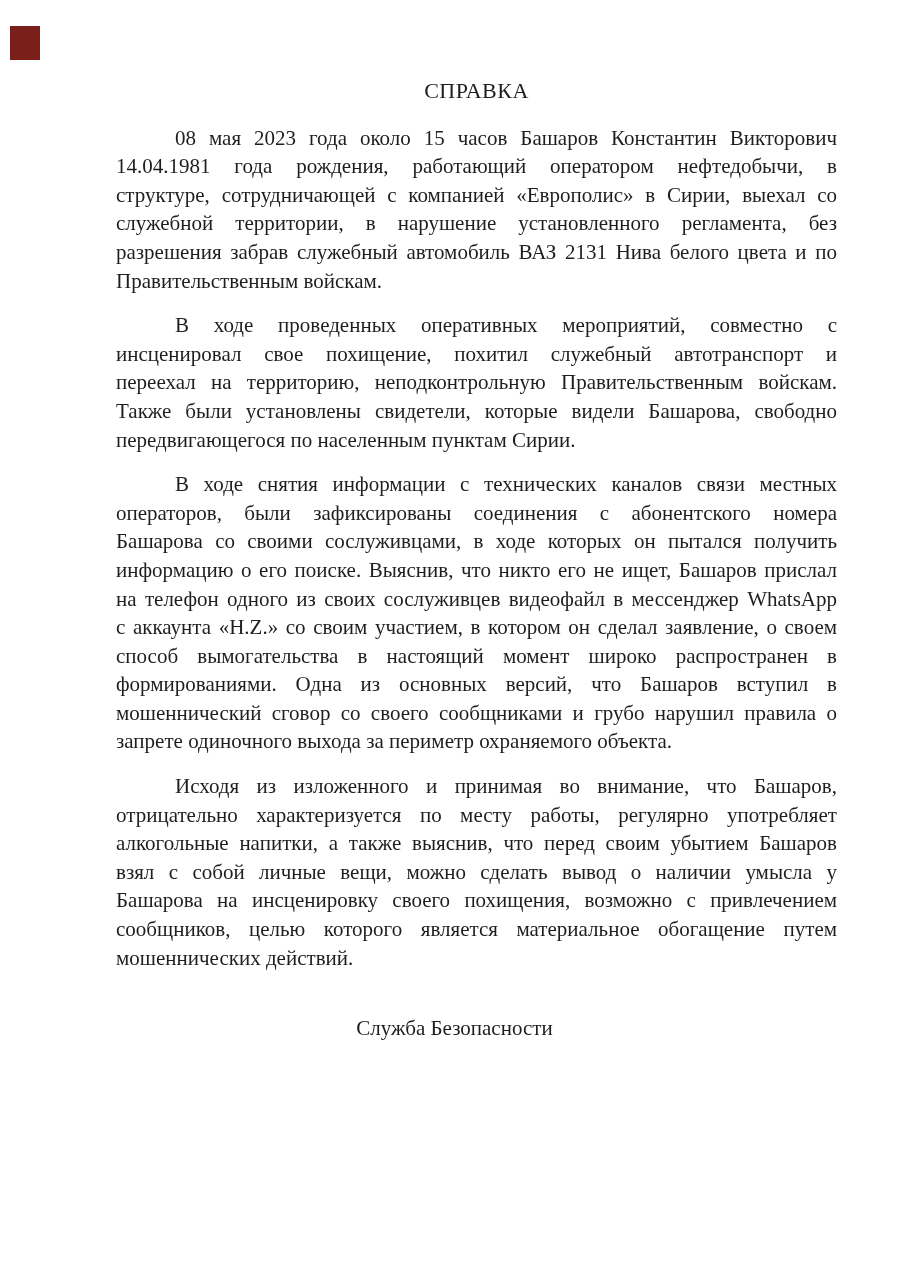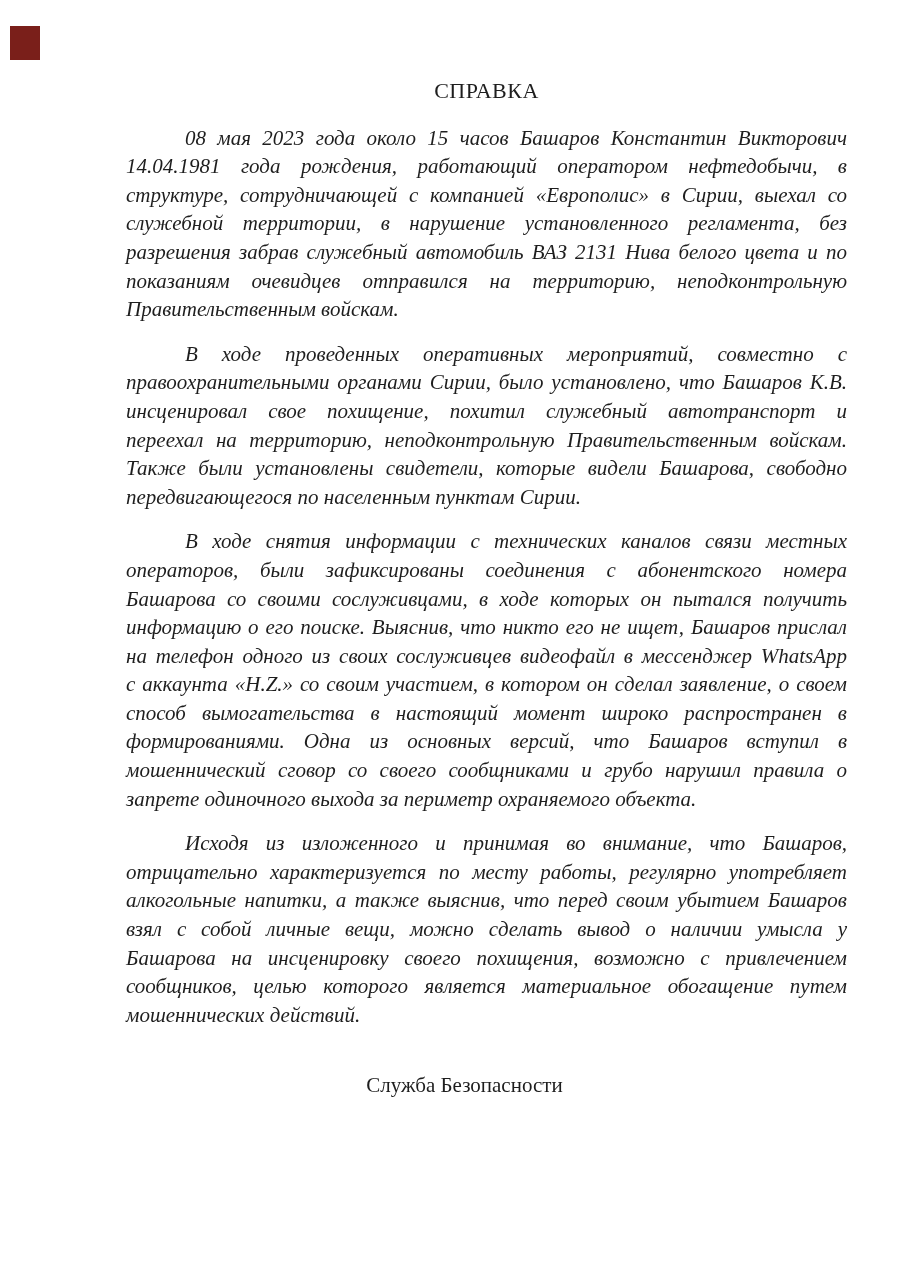--- a/index.html
+++ b/index.html
@@ -14,40 +14,39 @@
   }
   .corner-mark {
     position: absolute;
     left: 10px;
     top: 26px;
     width: 30px;
     height: 34px;
   }
   .doc {
     position: absolute;
-    left: 126px;
+    left: 116px;
     top: 0;
     width: 721px;
     padding-top: 77px;
     font-size: 21px;
   }
   .doc-title {
     text-align: center;
     font-size: 22px;
     line-height: 28.6px;
     margin: 0 0 18px 0;
     letter-spacing: 0.5px;
   }
   .para { margin: 0 0 16px 0; }
   .line {
     line-height: 28.6px;
     height: 28.6px;
     text-align: justify;
     text-align-last: justify;
-    font-style: italic;
     -moz-text-align-last: justify;
   }
   .line.first { text-indent: 59px; }
   .line.last  { text-align-last: left; -moz-text-align-last: left; }
   .signature {
     margin-top: 42px;
     margin-right: 44px;
     line-height: 28.6px;
     text-align: center;
   }
@@ -59,26 +58,24 @@
   <div class="corner-mark" style="background: rgb(122, 31, 26);"></div>
   <div class="doc">
     <div class="doc-title">СПРАВКА</div>
     <div id="paras">
         <div class="para">
           <div class="line first">08 мая 2023 года около 15 часов Башаров Константин Викторович</div>
           <div class="line">14.04.1981 года рождения, работающий оператором нефтедобычи, в</div>
           <div class="line">структуре, сотрудничающей с компанией «Европолис» в Сирии, выехал со</div>
           <div class="line">служебной территории, в нарушение установленного регламента, без</div>
           <div class="line">разрешения забрав служебный автомобиль ВАЗ 2131 Нива белого цвета и по</div>
-          <div class="line">показаниям очевидцев отправился на территорию, неподконтрольную</div>
           <div class="line last">Правительственным войскам.</div>
         </div>
         <div class="para">
           <div class="line first">В ходе проведенных оперативных мероприятий, совместно с</div>
-          <div class="line">правоохранительными органами Сирии, было установлено, что Башаров К.В.</div>
           <div class="line">инсценировал свое похищение, похитил служебный автотранспорт и</div>
           <div class="line">переехал на территорию, неподконтрольную Правительственным войскам.</div>
           <div class="line">Также были установлены свидетели, которые видели Башарова, свободно</div>
           <div class="line last">передвигающегося по населенным пунктам Сирии.</div>
         </div>
         <div class="para">
           <div class="line first">В ходе снятия информации с технических каналов связи местных</div>
           <div class="line">операторов, были зафиксированы соединения с абонентского номера</div>
           <div class="line">Башарова со своими сослуживцами, в ходе которых он пытался получить</div>
           <div class="line">информацию о его поиске. Выяснив, что никто его не ищет, Башаров прислал</div>

